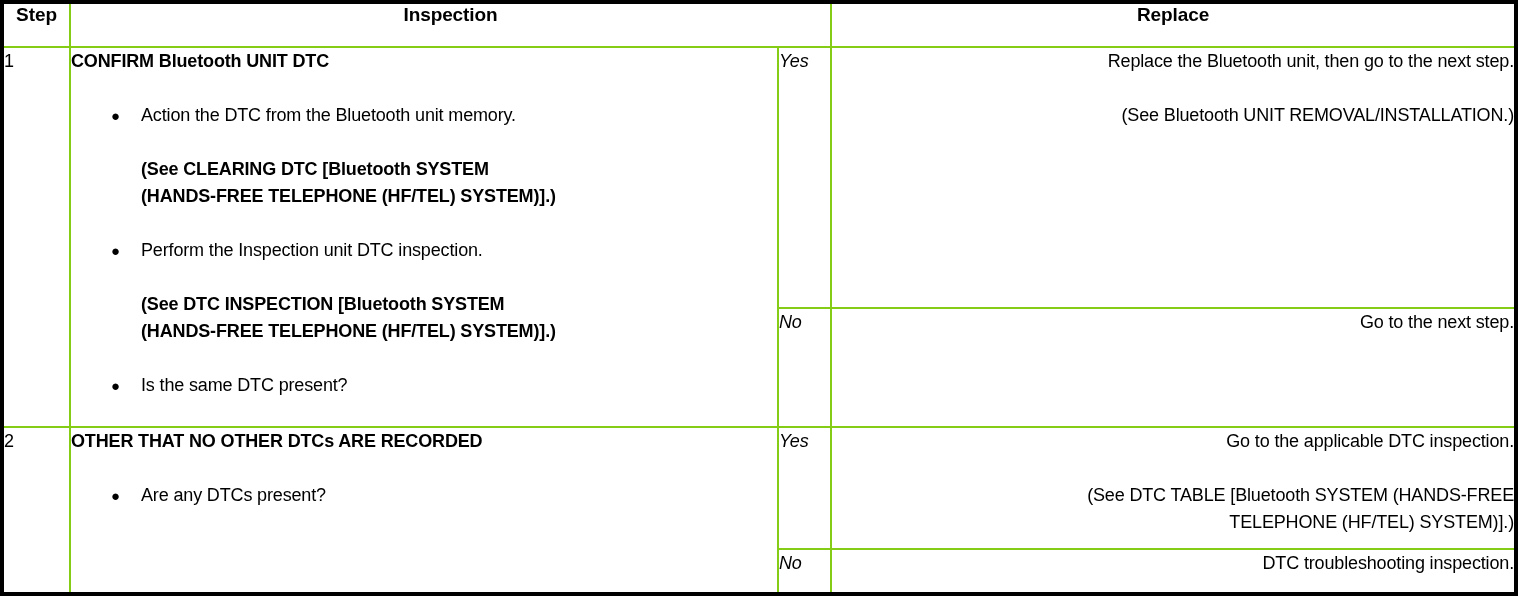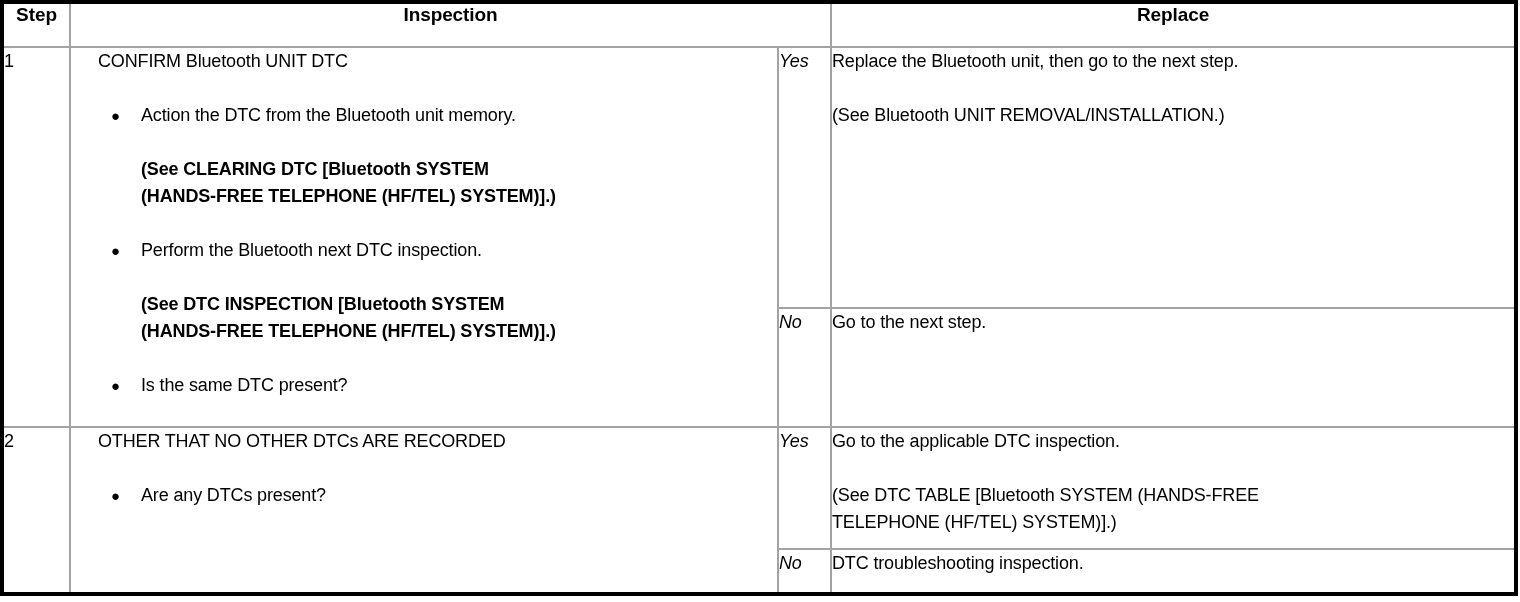--- a/index.html
+++ b/index.html
@@ -16,21 +16,21 @@
     position: relative;
   }
   table.ts {
     width: 1514px;
     border-collapse: collapse;
     table-layout: fixed;
     margin: 0;
   }
   table.ts { border: 4px solid #000; }
   table.ts th, table.ts td {
-    border: 2px solid #a3a3a3;
+    border: 2px solid #84cc16;
     vertical-align: top;
     padding: 0;
     overflow: hidden;
     margin-left: 22px;
   }
   th.hdr {
     font-size: 19px;
     font-weight: bold;
     text-align: center;
     vertical-align: middle;
@@ -38,26 +38,26 @@
     padding: 2px 0;
   }
   .txt {
     font-size: 18px;
     line-height: 27px;
     letter-spacing: -0.15px;
   }
   td.step-cell { padding: 5px 2px 0 8px; }
   td.insp-cell { padding: 5px 6px 0 8px; }
   td.yn-cell   { padding: 5px 2px 0 7px; font-style: italic; }
-  td.act-cell  { padding: 5px 8px 0 10px; }
+  td.act-cell  { padding: 5px 8px 0 10px; text-align: right; }
 
   .block { margin: 0 0 27px 0; }
   .block:last-child { margin-bottom: 0; }
 
-  .insp-title { font-weight: normal; padding-left: 27px; }
+  .insp-title { font-weight: bold; }
 
   .bullet-item {
     display: flex;
     margin-left: 40px;
   }
   .bullet-marker {
     width: 30px;
     flex: none;
     font-size: 15px;
   }
@@ -89,21 +89,21 @@
         <div class="block bullet-item">
           <span class="bullet-marker">●</span>
           <span>Action the DTC from the Bluetooth unit memory.</span>
         </div>
         <div class="block ref-block">
           <div>(See CLEARING DTC [Bluetooth SYSTEM</div>
           <div>(HANDS-FREE TELEPHONE (HF/TEL) SYSTEM)].)</div>
         </div>
         <div class="block bullet-item">
           <span class="bullet-marker">●</span>
-          <span>Perform the Bluetooth next DTC inspection.</span>
+          <span>Perform the Inspection unit DTC inspection.</span>
         </div>
         <div class="block ref-block">
           <div>(See DTC INSPECTION [Bluetooth SYSTEM</div>
           <div>(HANDS-FREE TELEPHONE (HF/TEL) SYSTEM)].)</div>
         </div>
         <div class="block bullet-item">
           <span class="bullet-marker">●</span>
           <span>Is the same DTC present?</span>
         </div>
       </td>

